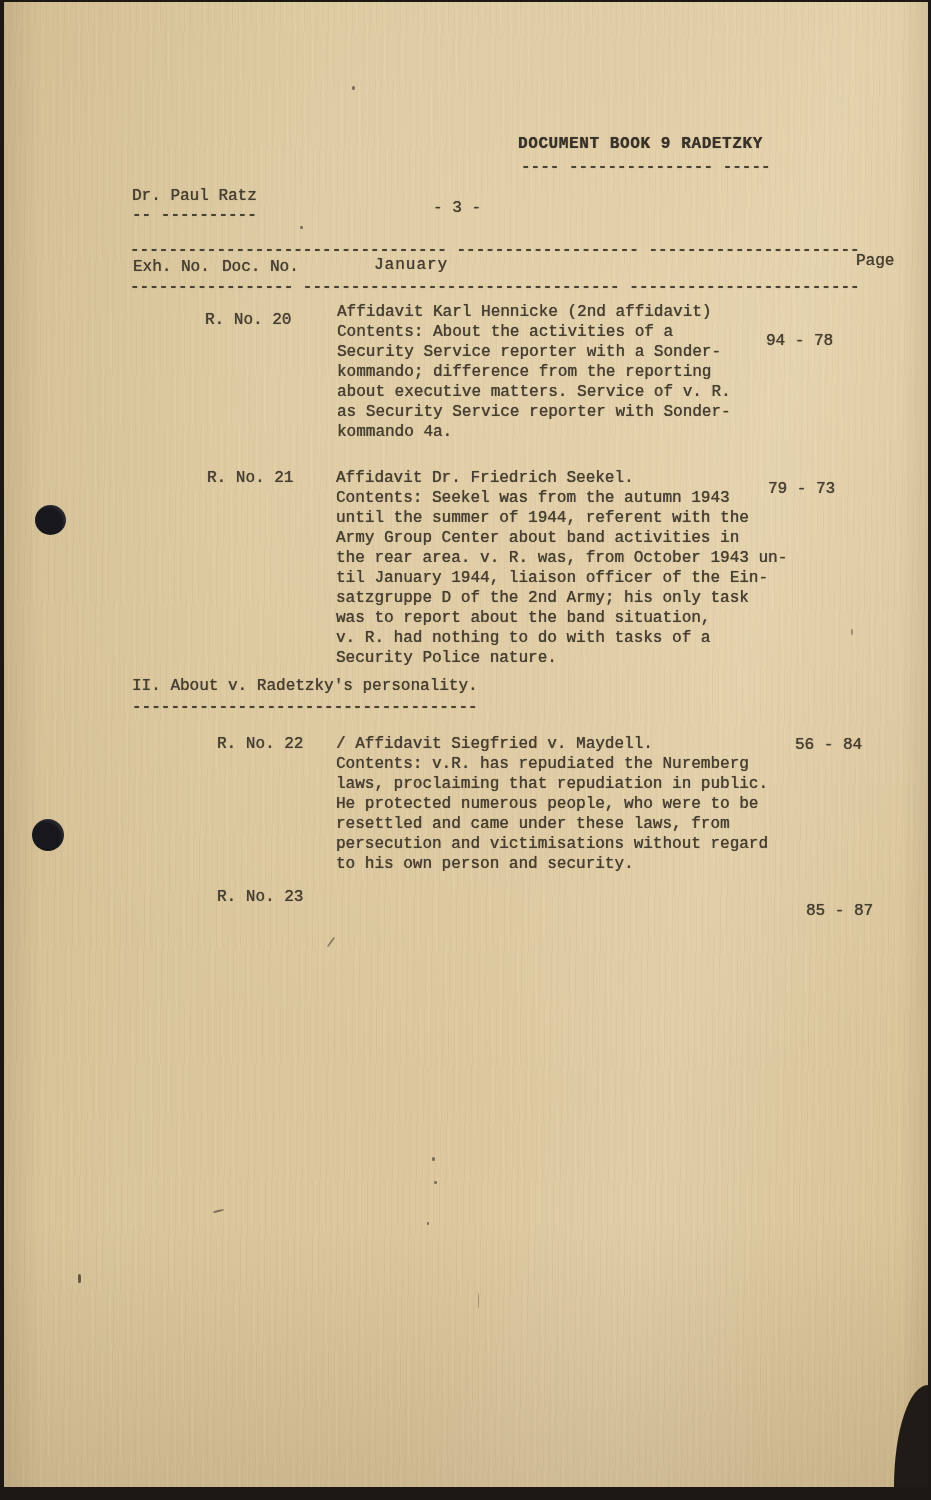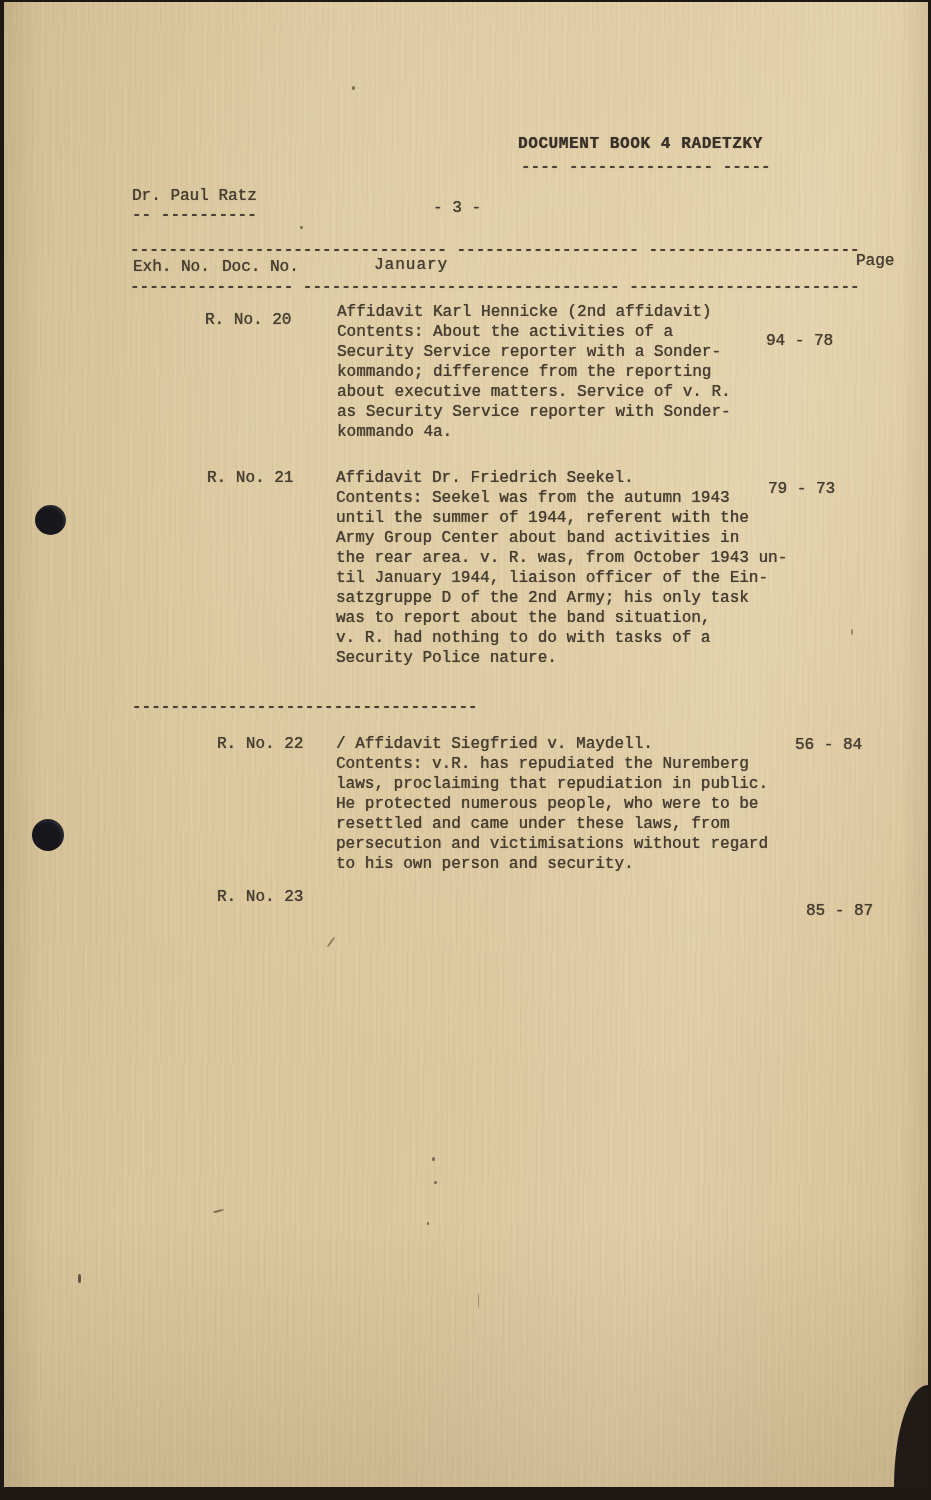--- a/index.html
+++ b/index.html
@@ -62,21 +62,21 @@
   .s8{left:478px;top:1293px;width:1px;height:15px;background:rgba(80,66,48,0.4);}
   .s9{left:325px;top:941px;width:12px;height:2px;transform:rotate(-55deg);background:rgba(70,58,44,0.5);}
   .s10{left:851px;top:629px;width:2px;height:6px;background:rgba(70,58,44,0.45);}
 </style>
 </head>
 <body style="--paper: #dcc79e; --ink: #463e31; --edge: #1d1813;">
 
 <div class="scan">
   <div class="paper"></div>
 
-  <div class="abs t title" style="left:518px;top:134px">DOCUMENT BOOK 4 RADETZKY</div>
+  <div class="abs t title" style="left:518px;top:134px">DOCUMENT BOOK 9 RADETZKY</div>
   <div class="abs rule" style="left:521px;top:160px">---- --------------- -----</div>
 
   <div class="abs t" style="left:132px;top:186px">Dr. Paul Ratz</div>
   <div class="abs rule" style="left:132px;top:208px">-- ----------</div>
 
   <div class="abs t" style="left:433px;top:198px">- 3 -</div>
 
   <div class="abs rule" style="left:130px;top:243px">--------------------------------- ------------------- ----------------------</div>
   <div class="abs t" style="left:133px;top:257px">Exh. No.</div>
   <div class="abs t" style="left:222px;top:257px">Doc. No.</div>
@@ -100,20 +100,21 @@
 until the summer of 1944, referent with the
 Army Group Center about band activities in
 the rear area. v. R. was, from October 1943 un-
 til January 1944, liaison officer of the Ein-
 satzgruppe D of the 2nd Army; his only task
 was to report about the band situation,
 v. R. had nothing to do with tasks of a
 Security Police nature.</div>
   <div class="abs t" style="left:768px;top:479px">79 - 73</div>
 
+  <div class="abs t" style="left:132px;top:676px">II. About v. Radetzky's personality.</div>
   <div class="abs rule" style="left:132px;top:700px">------------------------------------</div>
 
   <div class="abs t" style="left:217px;top:734px">R. No. 22</div>
   <div class="abs t desc" style="left:336px;top:734px">/ Affidavit Siegfried v. Maydell.
 Contents: v.R. has repudiated the Nuremberg
 laws, proclaiming that repudiation in public.
 He protected numerous people, who were to be
 resettled and came under these laws, from
 persecution and victimisations without regard
 to his own person and security.</div>

